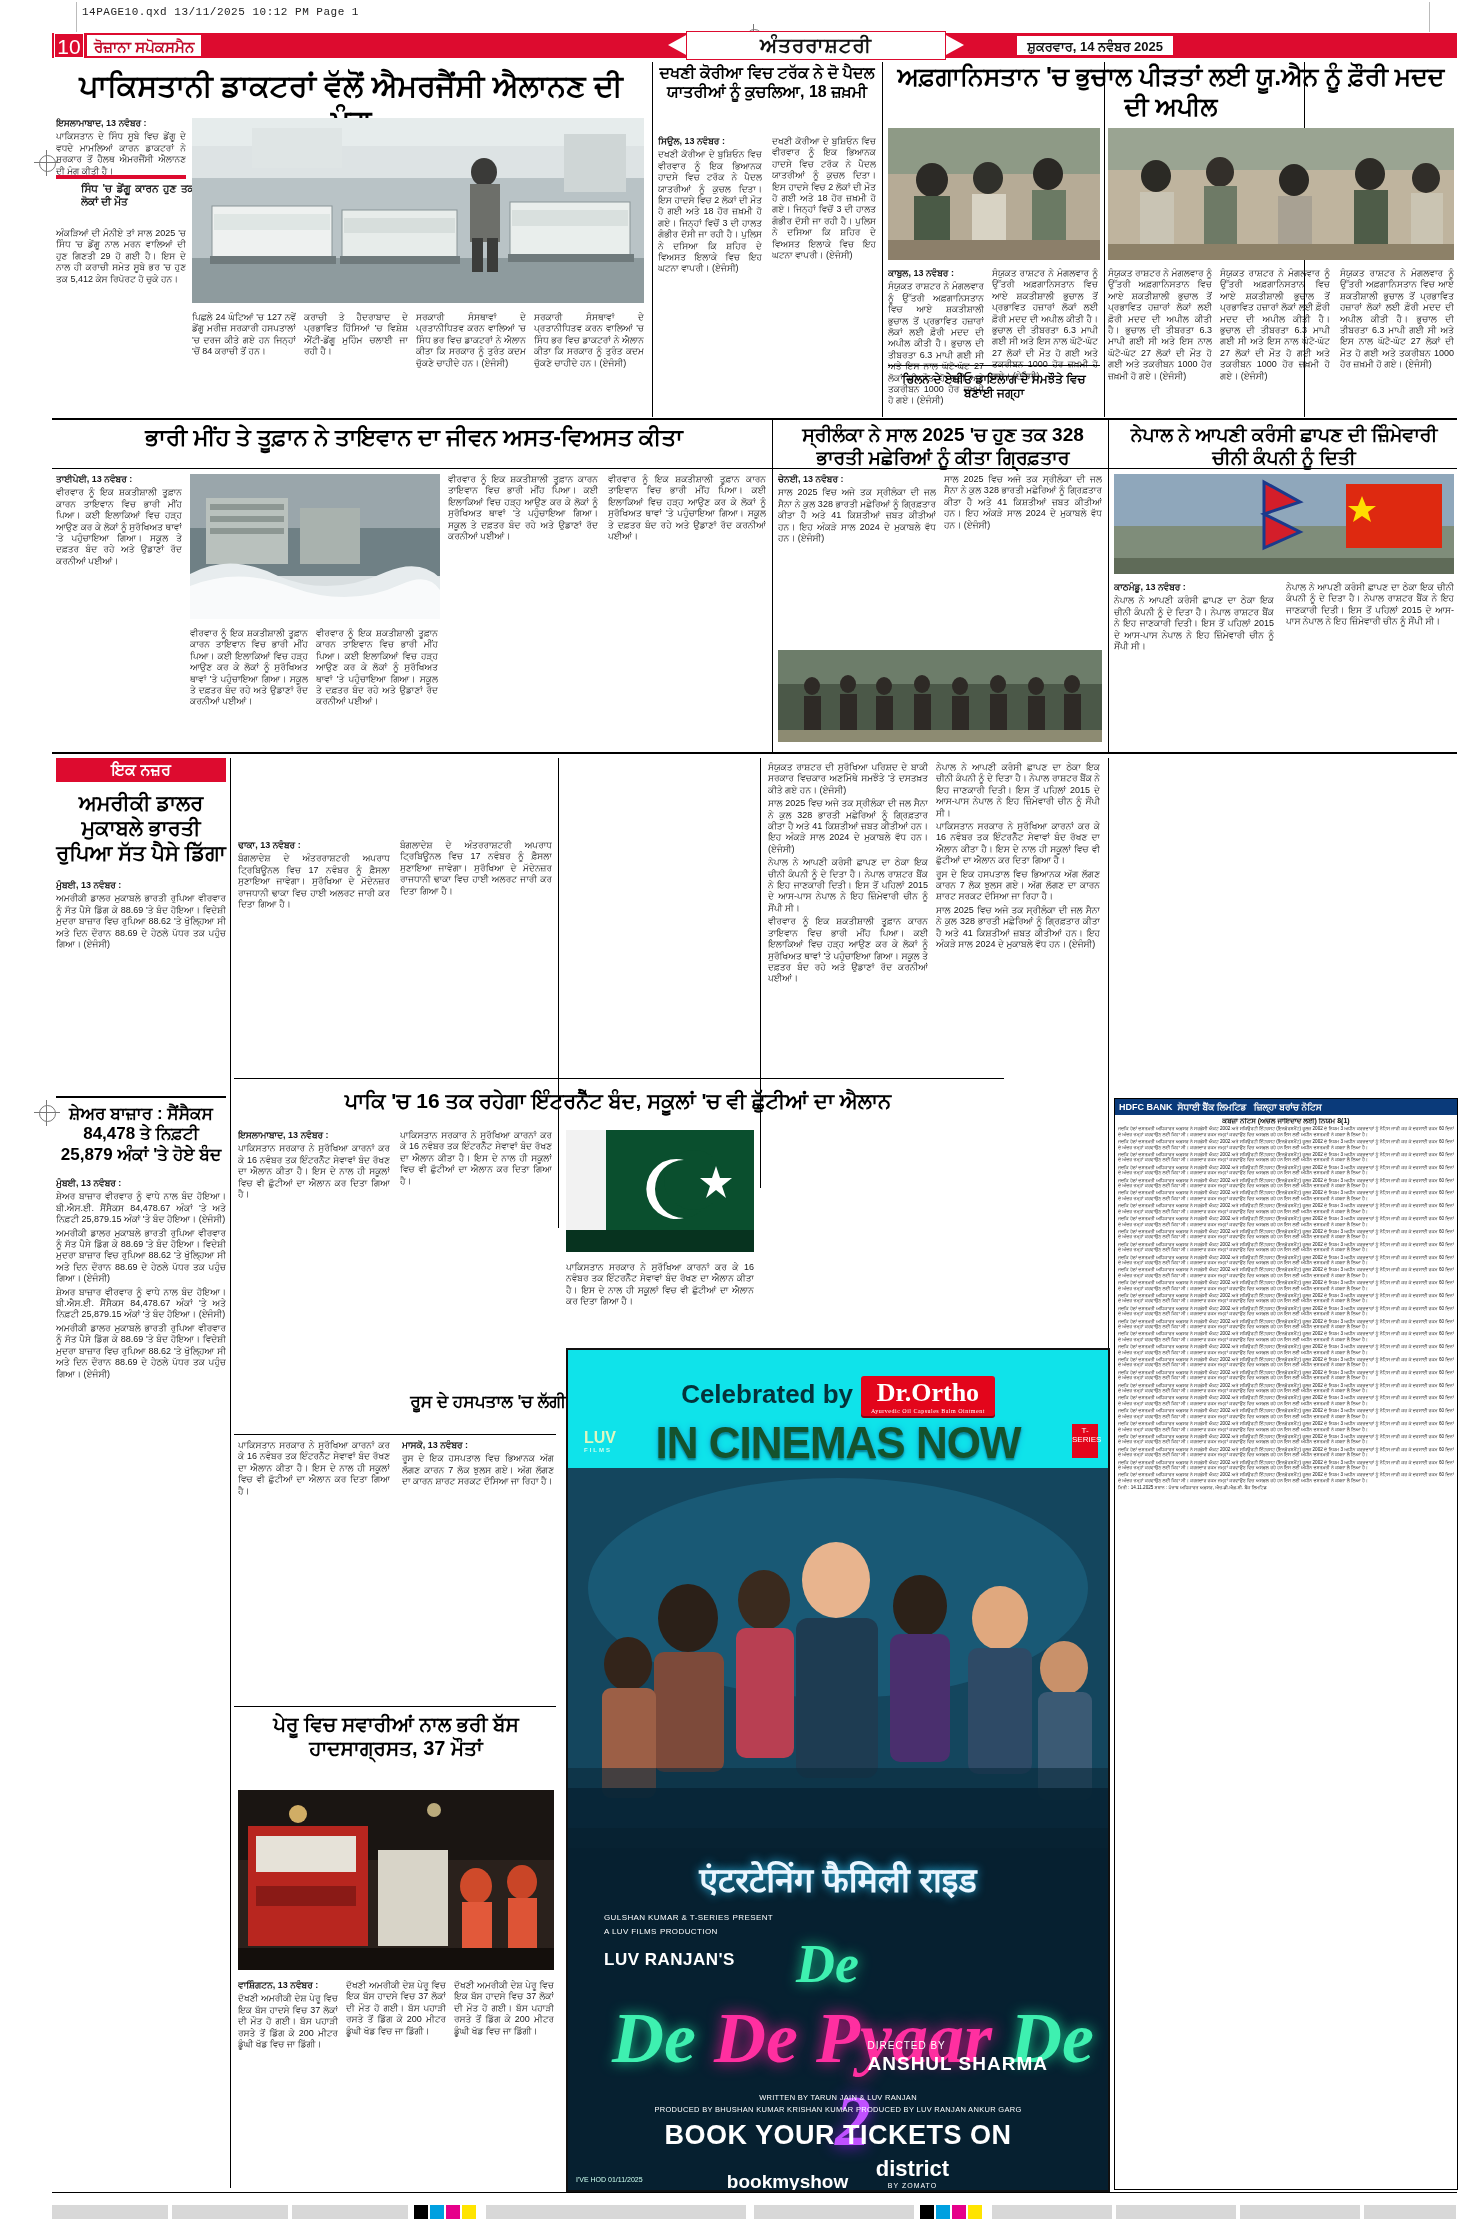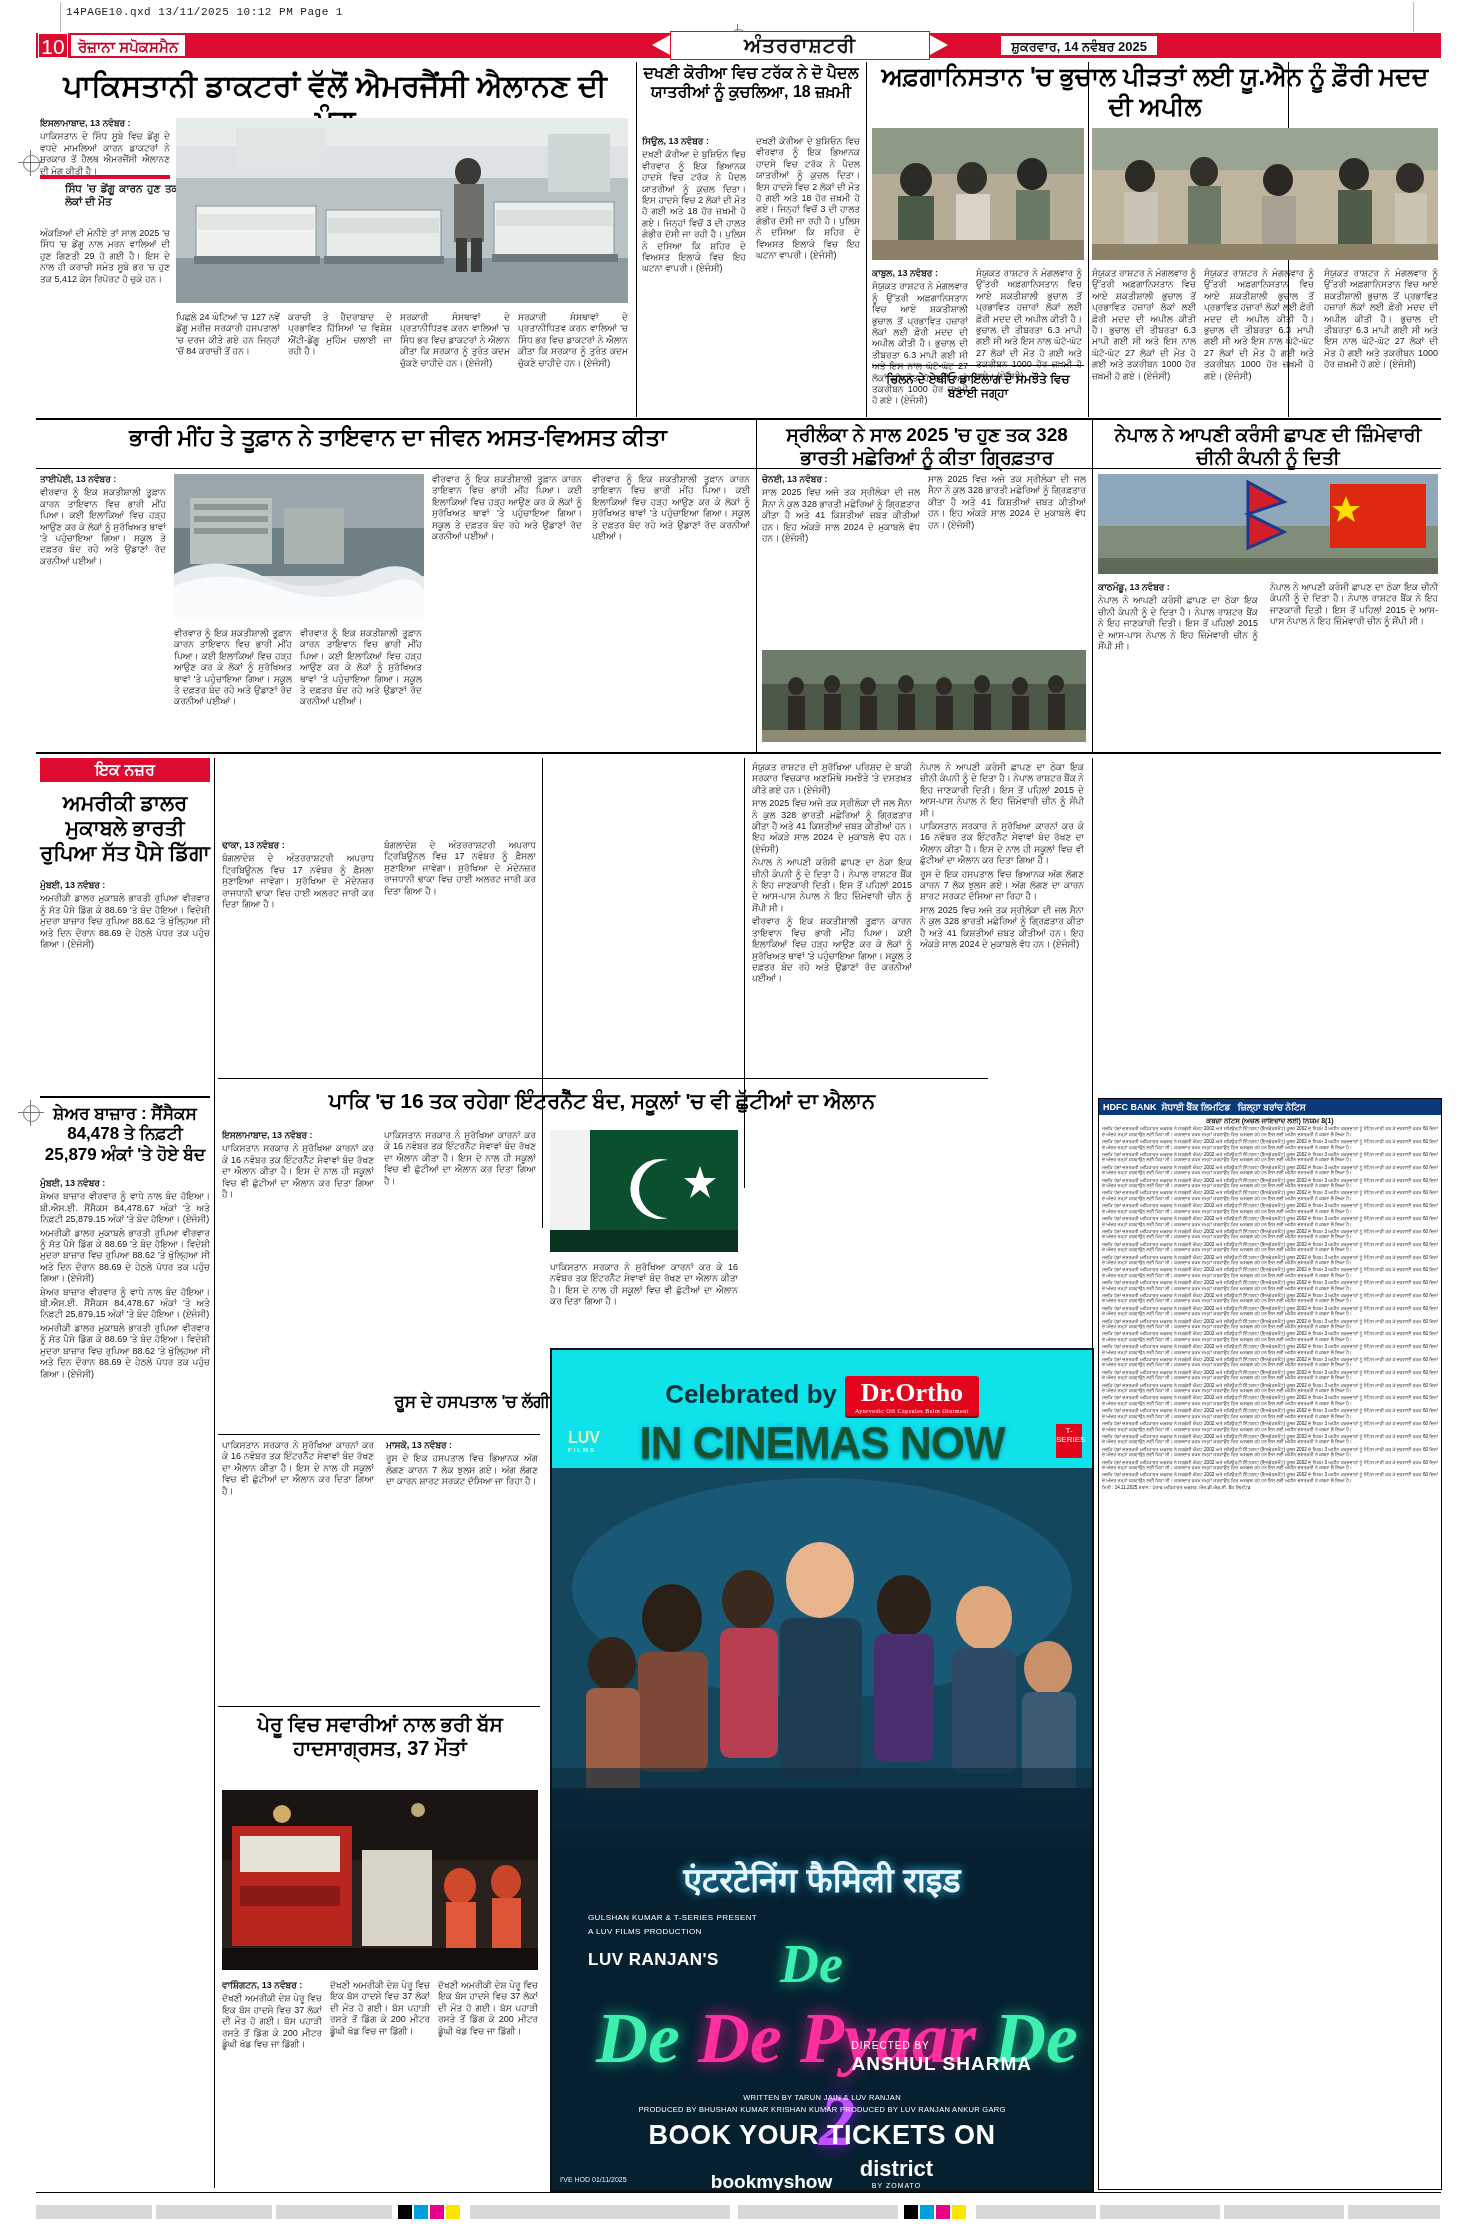--- a/index.html
+++ b/index.html
@@ -1,17 +1,17 @@
 <!DOCTYPE html>
 <html><head>
 <meta charset="utf-8">
 <style>
   html,body{margin:0;padding:0;background:#fff;}
   body{width:1476px;height:2235px;position:relative;font-family:"Liberation Sans",sans-serif;overflow:hidden;}
-  .page{position:absolute;left:0;top:0;width:1200px;height:2235px;background:#ffffff;}
+  .page{position:absolute;left:16px;top:0;width:1200px;height:2235px;background:#ffffff;}
 
   
   .slug{position:absolute;left:66px;top:6px;font-family:"Liberation Mono",monospace;font-size:11px;color:#222;letter-spacing:.5px;white-space:nowrap;}
   .slugbox{position:absolute;left:60px;top:2px;width:1352px;height:30px;border-left:1px solid #bbb;border-right:1px solid #bbb;}
   .reg-mark{position:absolute;width:26px;height:26px;}
   .reg-mark:before{content:"";position:absolute;left:12px;top:0;width:1px;height:26px;background:#777;}
   .reg-mark:after{content:"";position:absolute;left:0;top:12px;width:26px;height:1px;background:#777;}
   .reg-circ{position:absolute;left:5px;top:5px;width:15px;height:15px;border:1px solid #777;border-radius:50%;}
 
   

